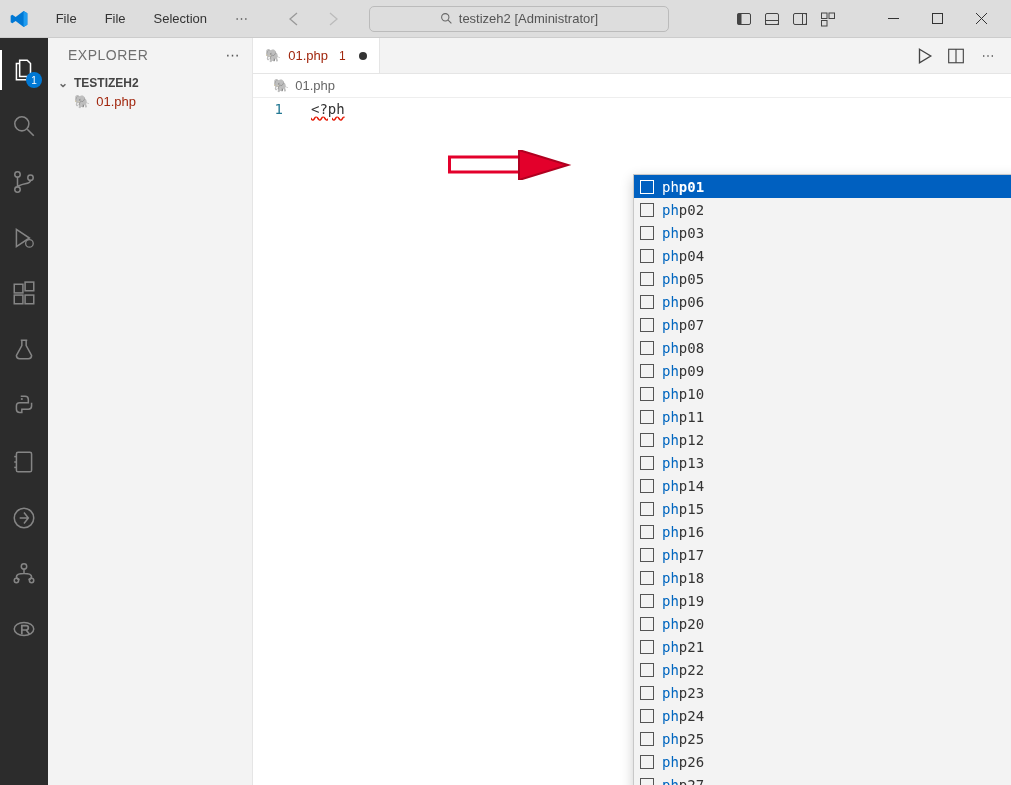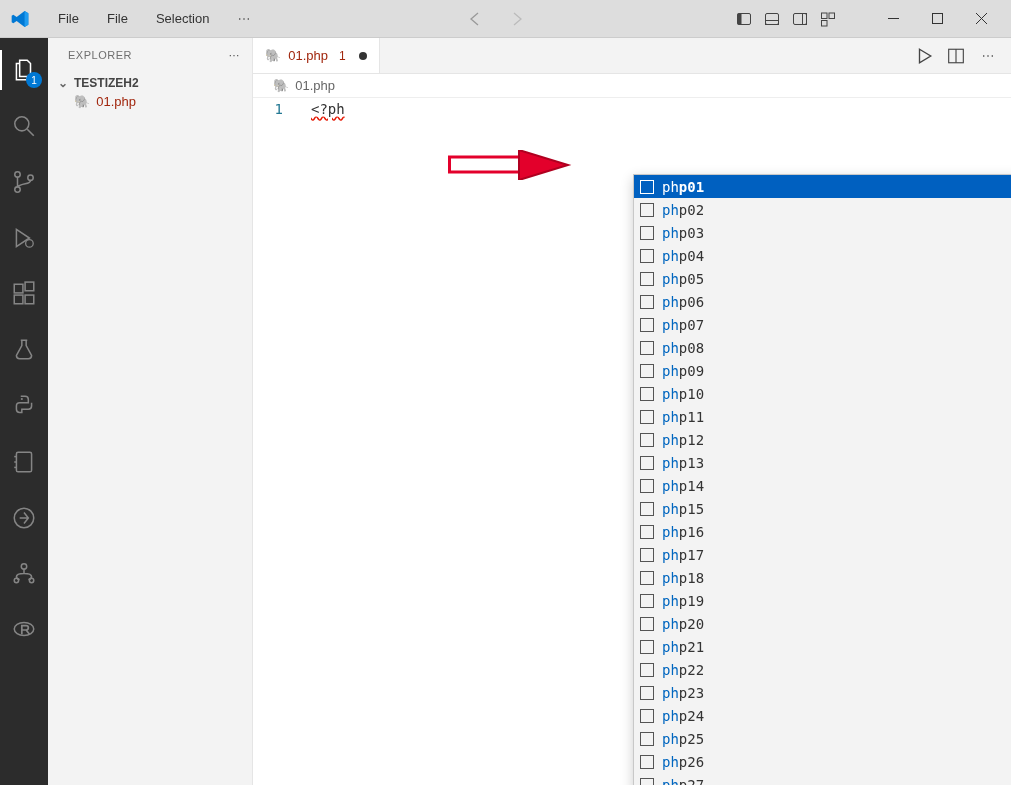--- a/index.html
+++ b/index.html
@@ -113,21 +113,21 @@
     border-right: 1px solid #e5e5e5;
     display: flex;
     flex-direction: column;
   }
   .sidebar-header {
     height: 34px;
     display: flex;
     align-items: center;
     justify-content: space-between;
     padding: 0 12px 0 20px;
-    font-size: 11px;
+    font-size: 14px;
     letter-spacing: 0.5px;
     color: #6f6f6f;
   }
   .sidebar-section {
     padding: 2px 0;
   }
   .section-title {
     display: flex;
     align-items: center;
     gap: 4px;
@@ -298,20 +298,27 @@
   <div class="nav-btn">
     <svg width="16" height="16" viewBox="0 0 16 16">
         <path stroke="#999" stroke-width="1.3" fill="none" d="M11 2 4 8l7 6"></path>
       </svg>
   </div>
   <div class="nav-btn">
     <svg width="16" height="16" viewBox="0 0 16 16">
         <path stroke="#bbb" stroke-width="1.3" fill="none" d="M5 2l7 6-7 6"></path>
       </svg>
   </div>
+  <div class="searchbox">
+    <svg width="13" height="13" viewBox="0 0 16 16">
+        <circle cx="6.5" cy="6.5" r="4.5" stroke="#666" stroke-width="1.3" fill="none"></circle>
+        <line x1="10" y1="10" x2="14" y2="14" stroke="#666" stroke-width="1.3"></line>
+      </svg>
+    <span>testizeh2 [Administrator]</span>
+  </div>
   <div class="spacer"></div>
   <div class="right-icons">
     <div class="layout-icon">
         <svg width="16" height="16" viewBox="0 0 16 16">
           <rect x="1.5" y="2.5" width="13" height="11" rx="1.5" stroke="#444" fill="none"></rect>
           <rect x="1.5" y="2.5" width="4" height="11" fill="#444"></rect>
         </svg>
       </div>
     <div class="layout-icon">
         <svg width="16" height="16" viewBox="0 0 16 16">

